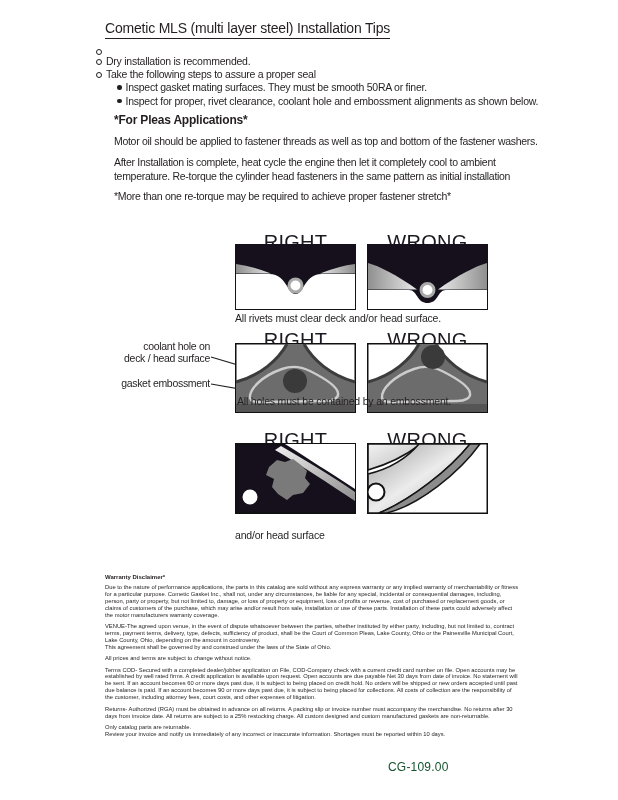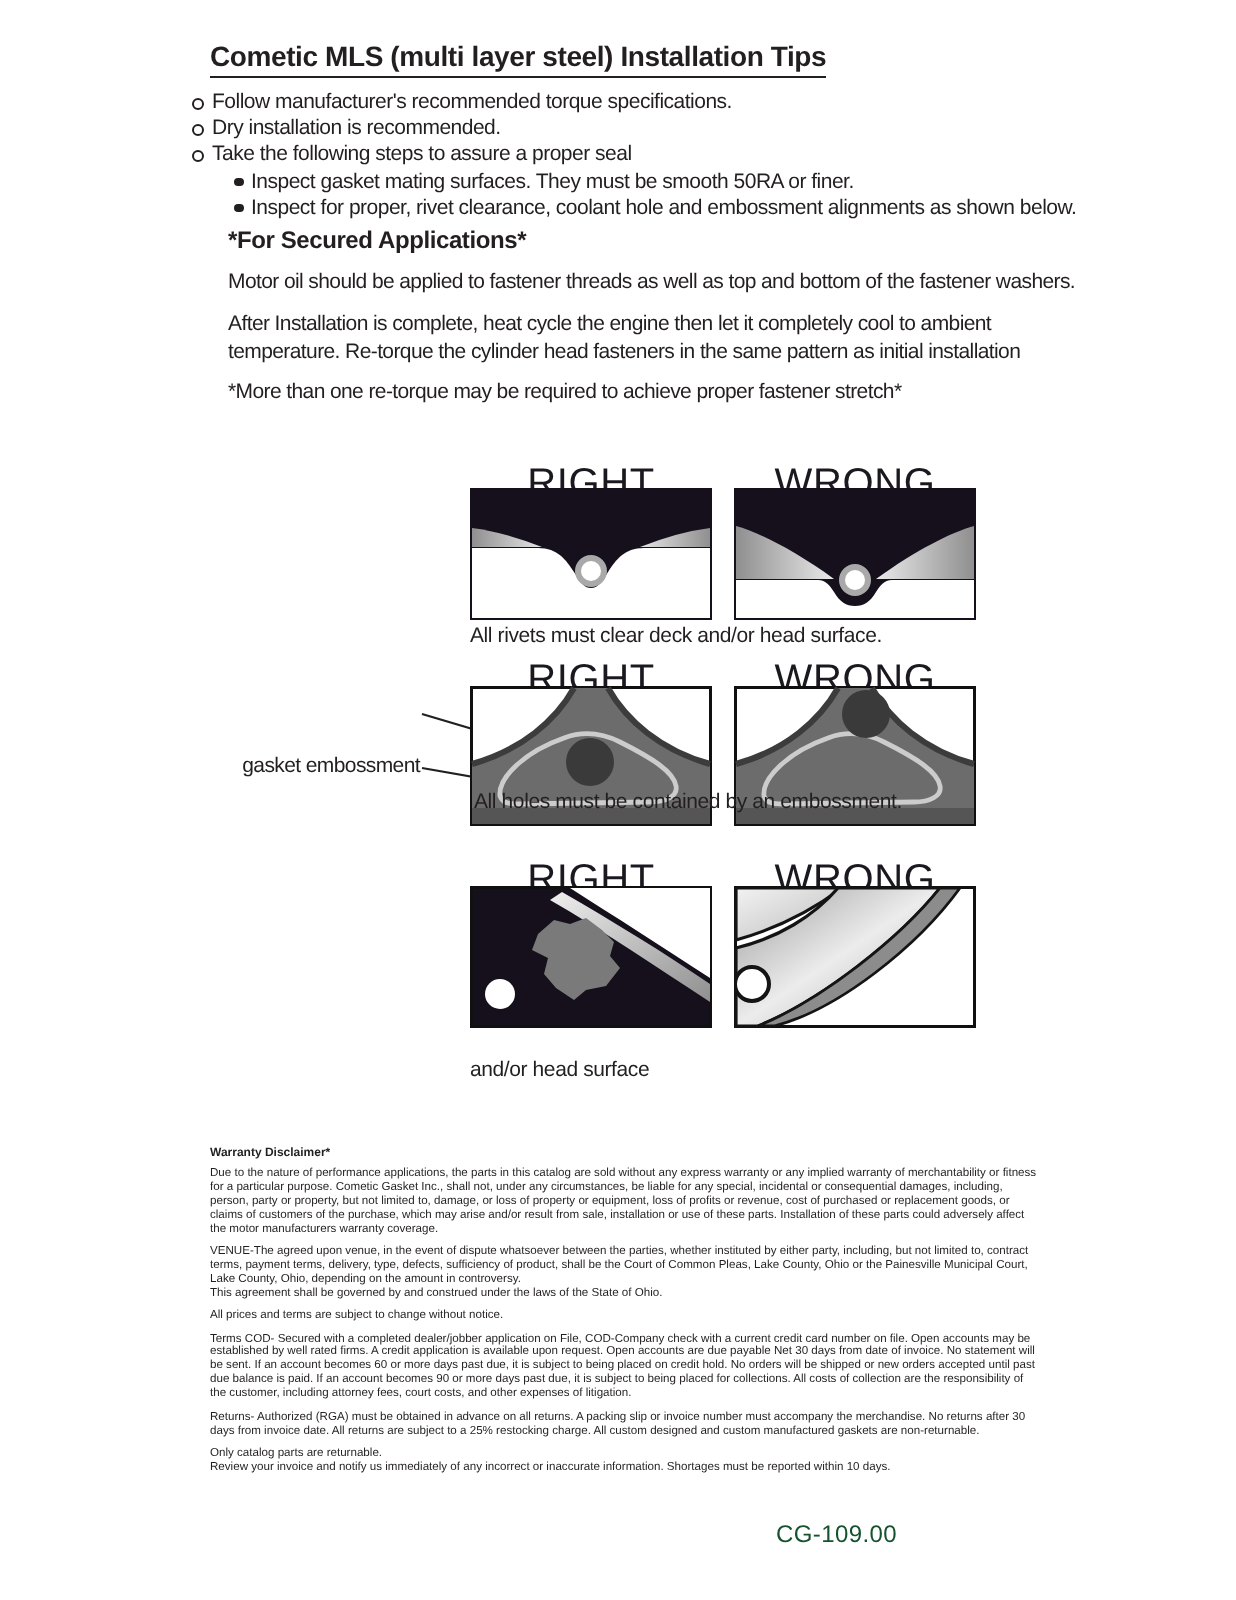--- a/index.html
+++ b/index.html
@@ -3,21 +3,21 @@
 <meta charset="utf-8">
 <style>
   html,body{margin:0;padding:0;background:#ffffff;}
   .page{
     position:relative;width:618px;height:800px;background:#ffffff;overflow:hidden;
     font-family:"Liberation Sans","DejaVu Sans",sans-serif;color:#231f20;
   }
   
   .title{
     position:absolute;left:105px;top:20px;margin:0;
-    font-size:14px;font-weight:bold;white-space:nowrap;letter-spacing:-0.2px;
+    font-size:14px;font-weight:normal;white-space:nowrap;letter-spacing:-0.2px;
     border-bottom:1.6px solid #231f20;padding-bottom:2px;display:inline-block;
   }
   
   .bullets{position:absolute;left:96px;top:45px;font-size:10.5px;letter-spacing:-0.25px;}
   .b-row{display:flex;align-items:flex-start;line-height:13.2px;white-space:nowrap;}
   .b-row.sub{margin-left:21px;}
   .marker-o{flex:0 0 auto;width:4px;height:4px;border:1px solid #231f20;border-radius:50%;margin:4px 4px 0 0;}
   .marker-f{flex:0 0 auto;width:4.5px;height:4.5px;background:#231f20;border-radius:50%;margin:4px 4px 0 0;}
   
   .diesel{position:absolute;left:114px;top:113px;}
@@ -41,42 +41,41 @@
 </head>
 <body>
 
 <div class="page">
 
   <h1 class="title">Cometic MLS (multi layer steel) Installation Tips</h1>
 
   <div class="bullets">
     <div class="b-row">
         <span class="marker-o"></span>
-        <span>Follow manufacturer's recommended torque specifications.</span>
       </div>
     <div class="b-row">
         <span class="marker-o"></span>
         <span>Dry installation is recommended.</span>
       </div>
     <div class="b-row">
         <span class="marker-o"></span>
         <span>Take the following steps to assure a proper seal</span>
       </div>
     <div class="b-row sub">
         <span class="marker-f"></span>
         <span>Inspect gasket mating surfaces.  They must be smooth 50RA or finer.</span>
       </div>
     <div class="b-row sub">
         <span class="marker-f"></span>
         <span>Inspect for proper, rivet clearance, coolant hole and embossment alignments as shown below.</span>
       </div>
   </div>
 
   <div class="diesel">
-    <div class="diesel-h">*For Secured Applications*</div>
+    <div class="diesel-h">*For Pleas Applications*</div>
     <div class="pline">Motor oil should be applied to fastener threads as well as top and bottom of the fastener washers.</div>
     <div class="pgap"></div>
     <div class="pline">After Installation is complete, heat cycle the engine then let it completely cool to ambient</div>
     <div class="pline">temperature. Re-torque the cylinder head fasteners in the same pattern as initial installation</div>
     <div class="pgap"></div>
     <div class="pline">*More than one re-torque may be required to achieve proper fastener stretch*</div>
   </div>
 
   <div class="fig-label" style="left:235px;top:231px;">RIGHT</div>
   <div class="fig-label" style="left:367px;top:231px;">WRONG</div>
@@ -115,20 +114,24 @@
     <path d="M120,45.5 L71,45.5 C91,31 109,22 120,19 Z" fill="url(#g2r)"></path>
     <path d="M1,46 H42 C46,46 48,49 50,52 C53,57 56,59 60.5,59 C65,59 68,57 71,52 C73,49 75,46 79,46 H120 V65 H1 Z" fill="#ffffff"></path>
     <circle cx="60.5" cy="46" r="6.5" fill="#ffffff" stroke="#a9a9a9" stroke-width="3"></circle>
   </svg>
 
   <div class="caption" style="left:235px;top:312px;text-align:center;">All rivets must clear deck and/or head surface.</div>
 
   <div class="fig-label" style="left:235px;top:329px;">RIGHT</div>
   <div class="fig-label" style="left:367px;top:329px;">WRONG</div>
 
+  <div class="callout" style="top:341px;">
+    <span class="blockline" style="display:block;">coolant hole on</span>
+    <span class="blockline" style="display:block;">deck / head surface</span>
+  </div>
   <div class="callout" style="top:378px;">
     <span>gasket embossment</span>
   </div>
 
   <svg class="leader" width="110" height="50" viewBox="0 0 110 50">
     <line x1="6" y1="9" x2="90" y2="34" stroke="#231f20" stroke-width="1.1"></line>
     <line x1="6" y1="36" x2="52" y2="44" stroke="#231f20" stroke-width="1.1"></line>
   </svg>
 
   <svg class="panel" style="left:235px;top:343px;" width="121" height="70" viewBox="0 0 121 70">

